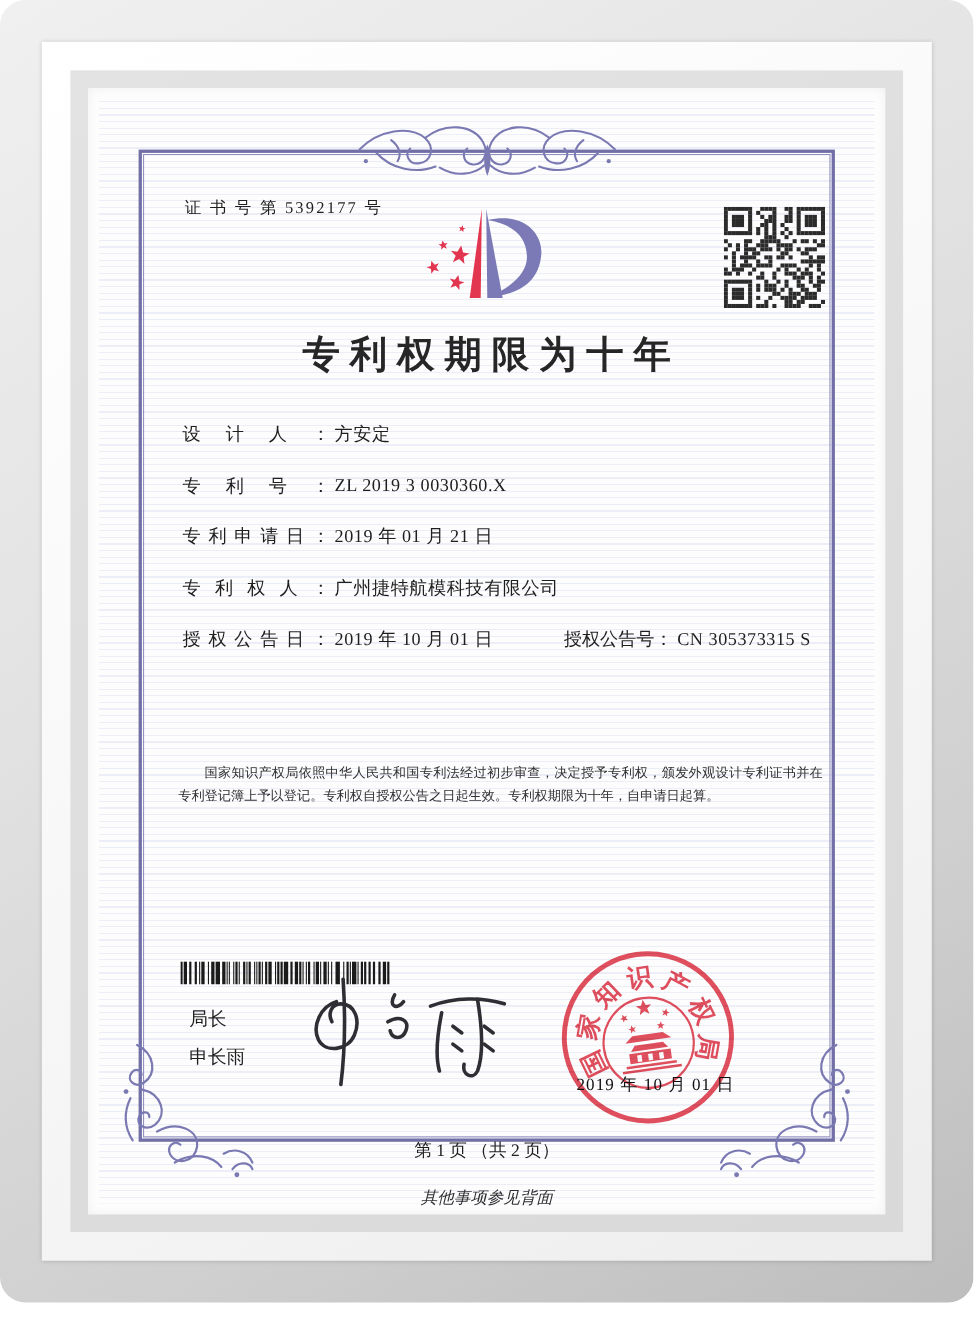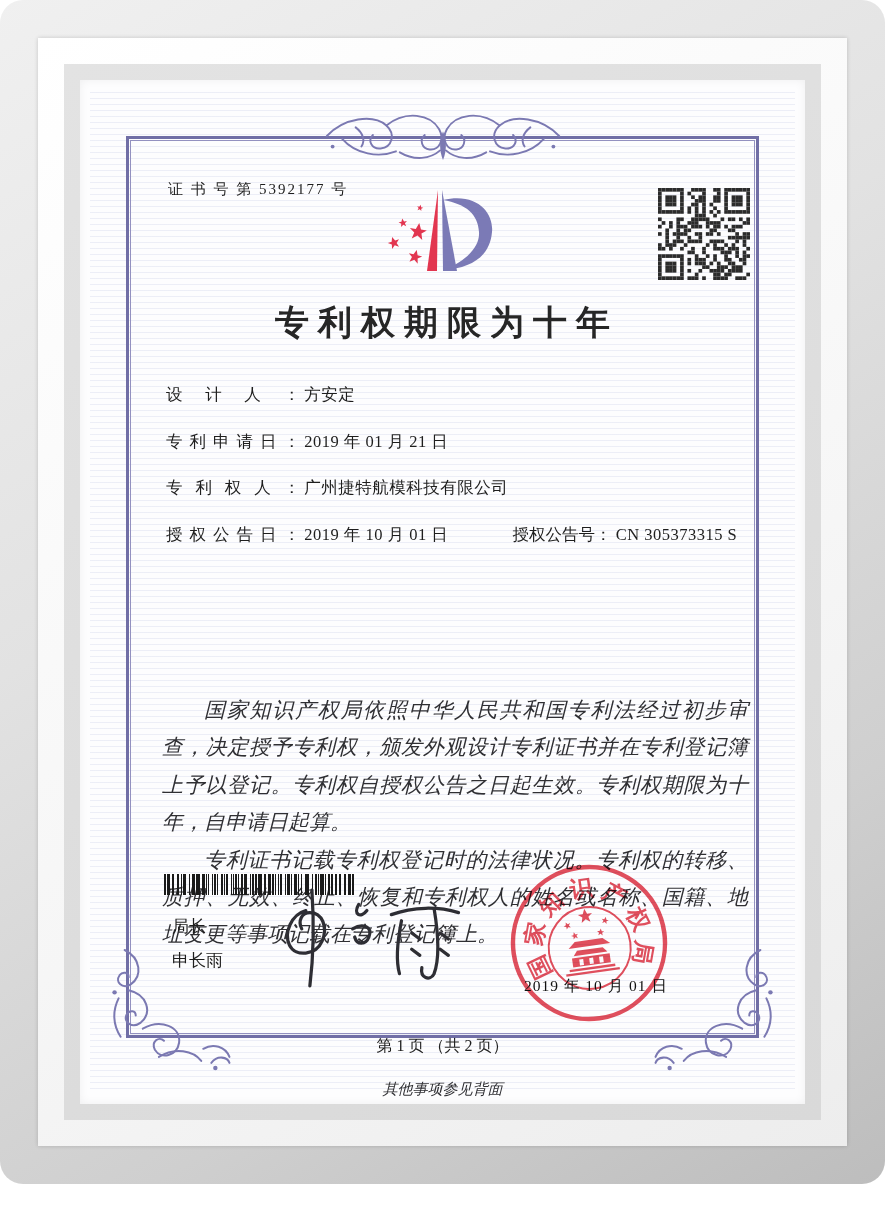--- a/index.html
+++ b/index.html
@@ -21,22 +21,22 @@
   .abs{position:absolute;}
   .cert-no{left:88px;top:100px;font-size:15px;letter-spacing:2px;color:#1e1e1e;}
   .title{left:0;right:0;top:220px;text-align:center;font-size:34px;font-weight:bold;
     letter-spacing:9px;text-indent:9px;color:#262626;}
   .fields{left:86px;top:304px;right:48px;font-size:16.5px;color:#1e1e1e;}
   .frow{height:26px;margin-bottom:20.5px;white-space:nowrap;}
   .flabel{display:inline-block;width:134px;text-align:justify;text-align-last:justify;
     vertical-align:top;}
   .fvalue{letter-spacing:.5px;}
   .grant-gap{display:inline-block;width:56px;}
-  .paras{left:82px;top:612px;width:586px;font-size:21px;line-height:1.78;color:#2f2f33;
-    font-style:italic;text-align:justify;}
+  .paras{left:82px;top:612px;width:586px;font-size:12px;line-height:1.78;color:#2f2f33;
+    text-align:justify;}
   .paras p{margin:0;text-indent:2em;}
   .barcode{left:84px;top:794px;width:194px;height:21px;}
   .signer{left:92px;top:830px;font-size:17px;line-height:34px;color:#1e1e1e;
     font-family:"Liberation Sans","DejaVu Sans",sans-serif;}
   .signature{left:188px;top:800px;}
   .seal{left:426px;top:780px;width:166px;height:166px;transform:rotate(-8deg);
     opacity:.92;mix-blend-mode:multiply;z-index:4;}
   .seal-date{left:444px;top:896px;font-size:15.5px;letter-spacing:1px;color:#101010;z-index:5;}
   .page-note{left:0;right:0;top:956px;text-align:center;font-size:16px;color:#1e1e1e;}
   .back-note{left:0;right:0;top:1000px;text-align:center;font-size:15px;font-style:italic;color:#2f2f33;}
@@ -420,39 +420,42 @@
         </svg></div>
 
     <div class="abs title">专利权期限为十年</div>
 
     <div class="abs fields">
       <div class="frow">
         <span class="flabel">设计人：</span>
         <span class="fvalue">方安定</span>
       </div>
       <div class="frow">
+        <span class="flabel">专利号：</span>
+        <span class="fvalue">ZL 2019 3 0030360.X</span>
+      </div>
+      <div class="frow">
         <span class="flabel">专利申请日：</span>
         <span class="fvalue">2019 年 01 月 21 日</span>
       </div>
       <div class="frow">
         <span class="flabel">专利权人：</span>
         <span class="fvalue">广州捷特航模科技有限公司</span>
       </div>
       <div class="frow">
         <span class="flabel">授权公告日：</span>
         <span class="fvalue">2019 年 10 月 01 日</span>
         <span class="grant-gap"></span>
         <span>授权公告号：</span>
         <span class="fvalue">CN 305373315 S</span>
       </div>
     </div>
 
     <div class="abs paras">
       <p>国家知识产权局依照中华人民共和国专利法经过初步审查，决定授予专利权，颁发外观设计专利证书并在专利登记簿上予以登记。专利权自授权公告之日起生效。专利权期限为十年，自申请日起算。</p>
-      <p>专利证书记载专利权登记时的法律状况。专利权的转移、质押、无效、终止、恢复和专利权人的姓名或名称、国籍、地址变更等事项记载在专利登记簿上。</p>
     </div>
 
     <div class="abs barcode" id="barcode"><svg width="194" height="21" viewBox="0 0 194 21" fill="#1a1a1a">
           <rect x="0" y="0" width="2" height="21"></rect>
           <rect x="3" y="0" width="3" height="21"></rect>
           <rect x="8" y="0" width="2" height="21"></rect>
           <rect x="13" y="0" width="2" height="21"></rect>
           <rect x="17" y="0" width="1" height="21"></rect>
           <rect x="19" y="0" width="3" height="21"></rect>
           <rect x="25" y="0" width="1" height="21"></rect>

